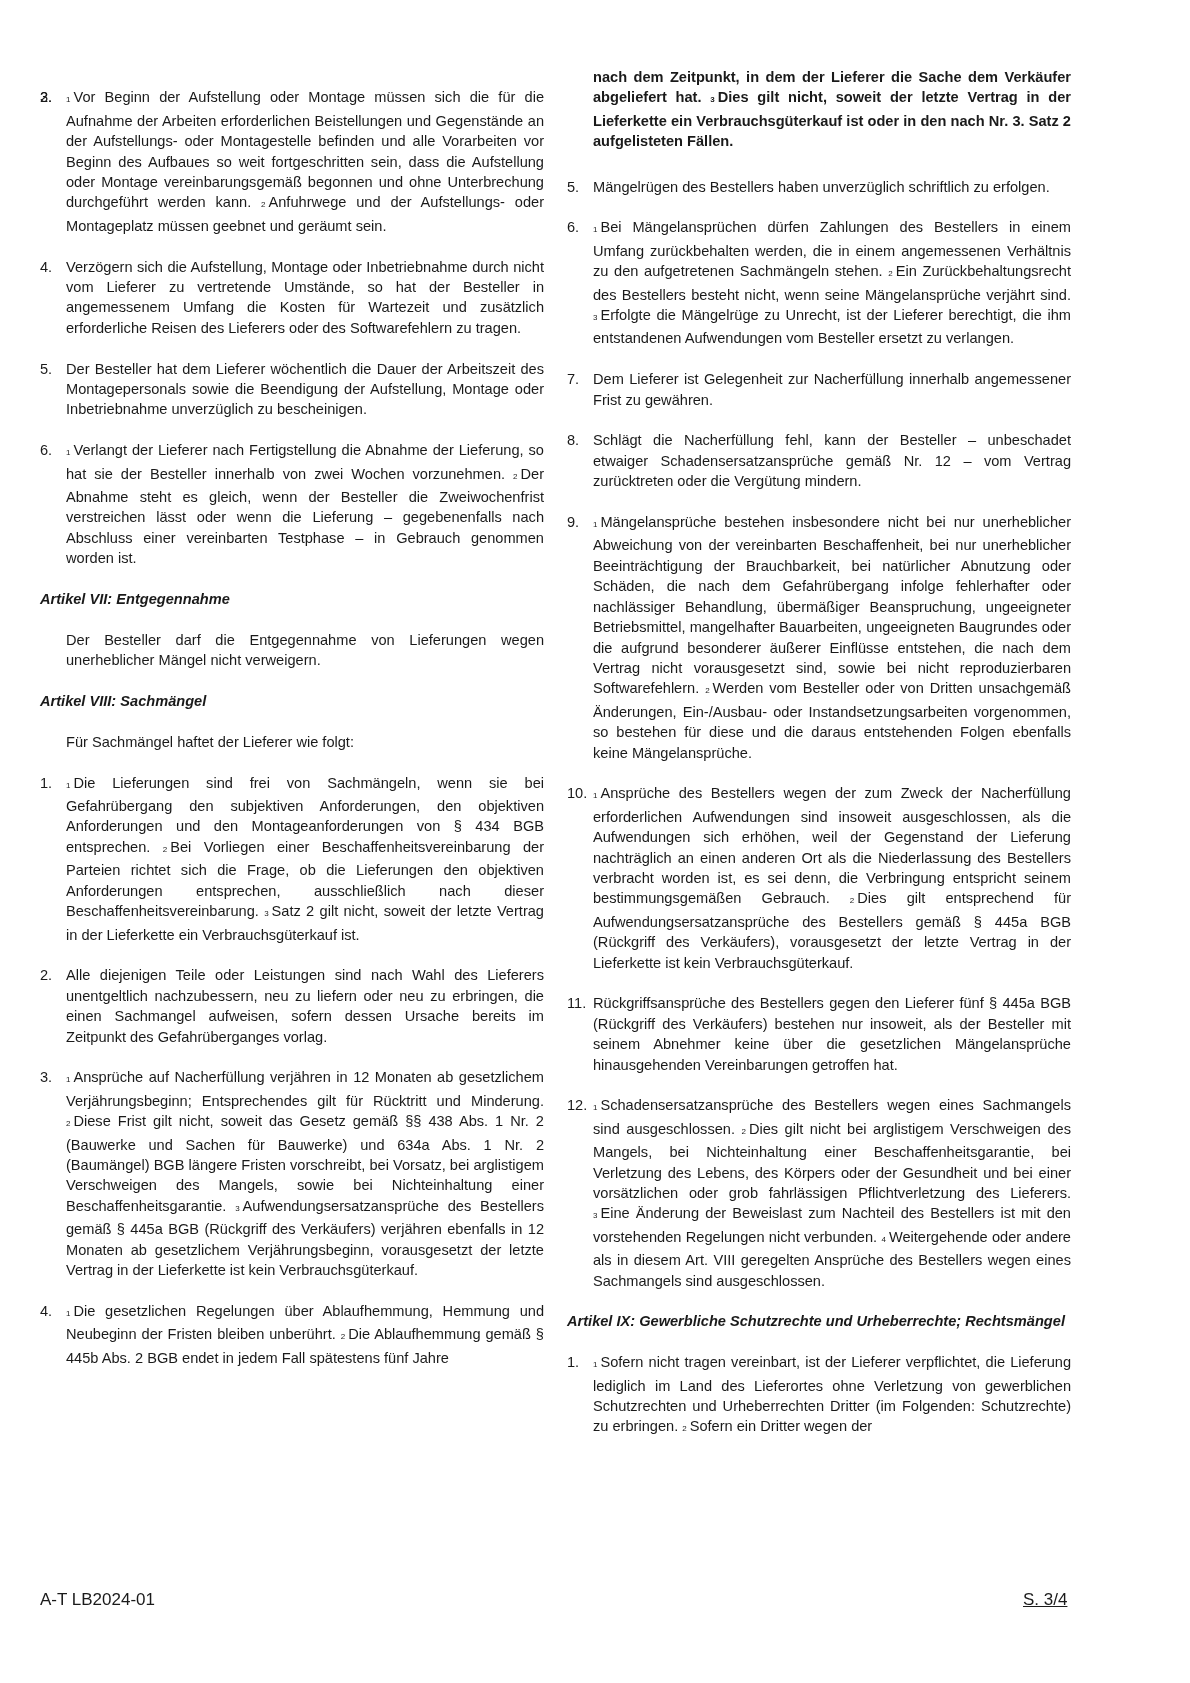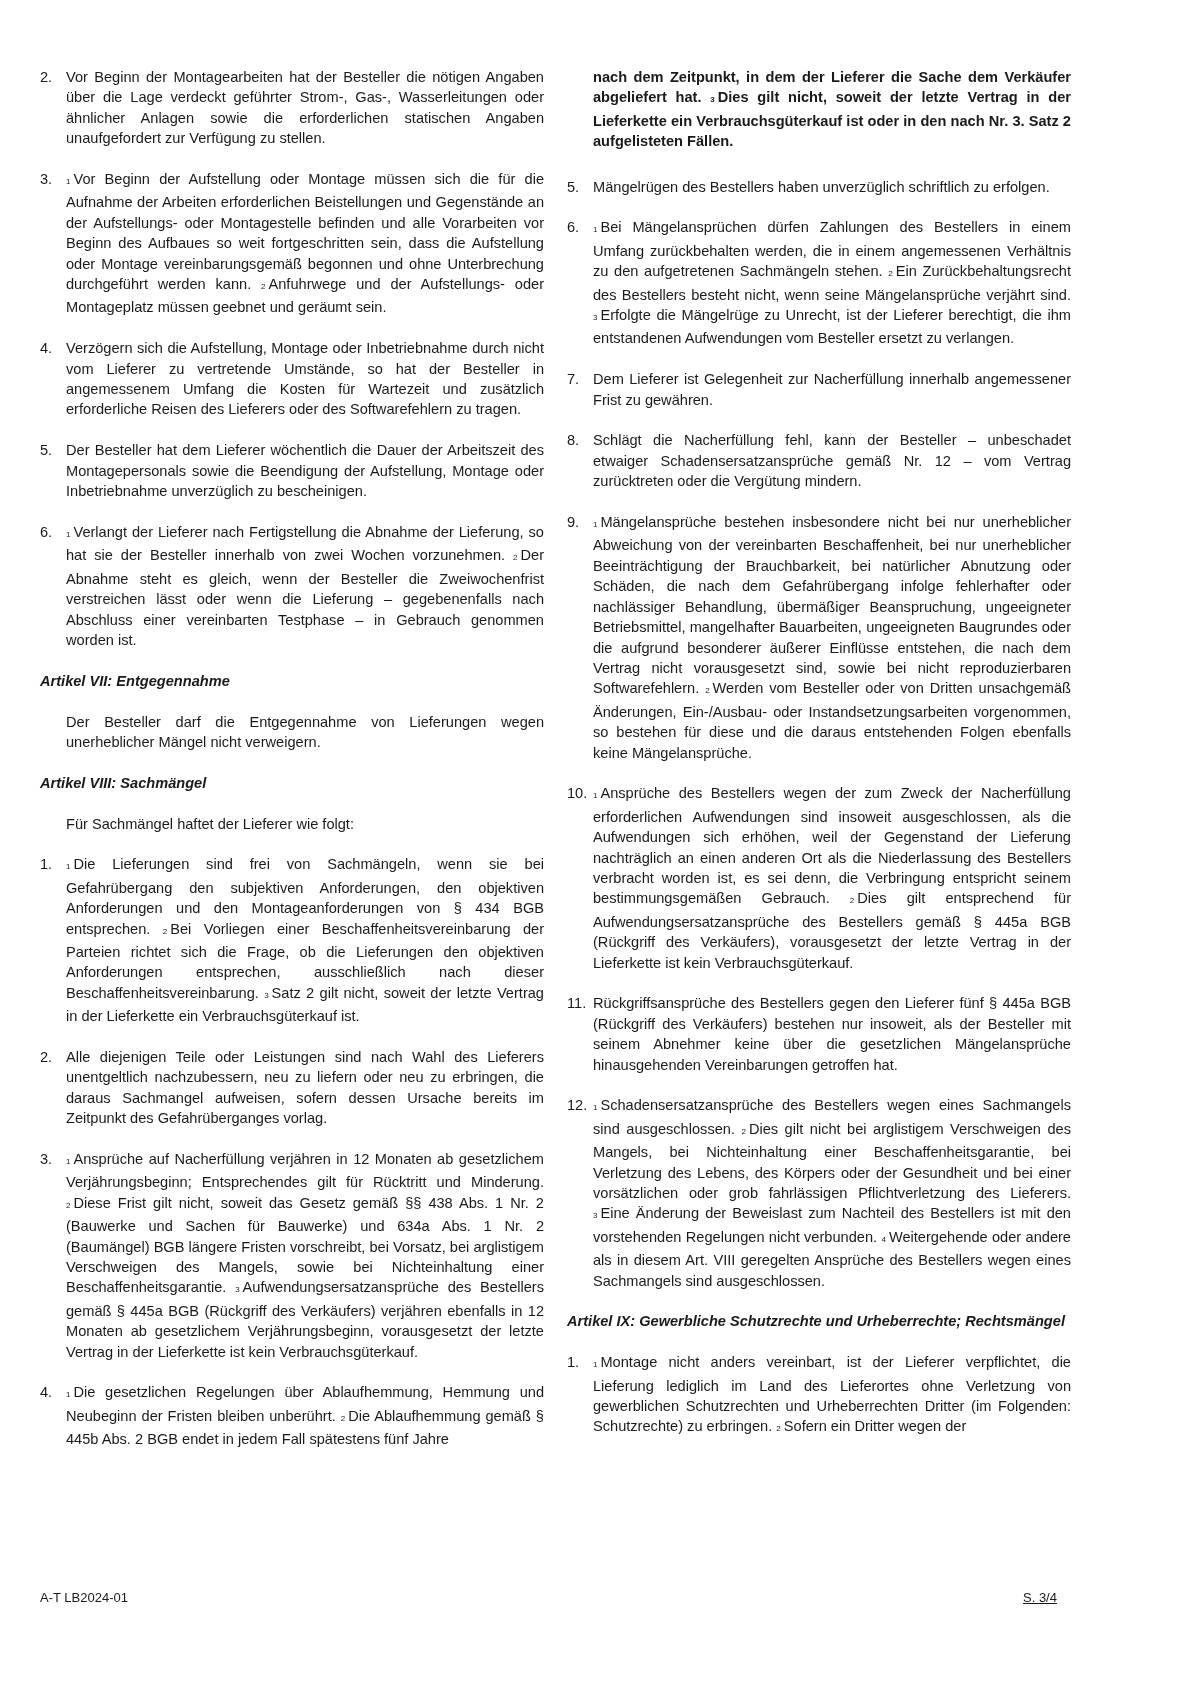--- a/index.html
+++ b/index.html
@@ -7,45 +7,45 @@
          font-family: "Liberation Sans", "DejaVu Sans", sans-serif; color: #1a1a1a; }
   .col { position: absolute; top: 67px; width: 504px; font-size: 14.6px; line-height: 20.4px; }
   .col.left { left: 40px; }
   .col.right { left: 567px; }
   .item { position: relative; padding-left: 26px; text-align: justify; margin-bottom: 20.4px; }
   .item .num { position: absolute; left: 0; top: 0; }
   .cont { padding-left: 26px; text-align: justify; margin-bottom: 25px; font-weight: bold; }
   .para { padding-left: 26px; text-align: justify; margin-bottom: 20.4px; }
   .heading { font-weight: bold; margin-bottom: 20.4px; font-style: italic; }
   sub.sn { font-size: 8px; vertical-align: baseline; position: relative; top: 0; margin-right: 3px; }
-  .footer { position: absolute; top: 1590px; font-size: 13px; }
+  .footer { position: absolute; top: 1590px; font-size: 17px; }
   .footer.left { left: 40px; }
   .footer.right { left: 1023px; text-decoration: underline; }
 </style>
 </head>
 <body>
 
 <div class="col left">
   <div id="left-items-a">
-      <div class="item"><span class="num">2.</span><span>Vor Beginn der Montagearbeiten hat der Besteller die nötigen Angaben über die Lage verdeckt geführter Strom-, Gas-, Wasserleitungen oder ähnlicher Anlagen sowie die erforderlichen statischen Angaben unaufgefordert zur Verfügung zu stellen.</span></div>
+      <div class="item"><span class="num">2.</span></div>
       <div class="item"><span class="num">3.</span><sub class="sn">1</sub><span>Vor Beginn der Aufstellung oder Montage müssen sich die für die Aufnahme der Arbeiten erforderlichen Beistellungen und Gegenstände an der Aufstellungs- oder Montagestelle befinden und alle Vorarbeiten vor Beginn des Aufbaues so weit fortgeschritten sein, dass die Aufstellung oder Montage vereinbarungsgemäß begonnen und ohne Unterbrechung durchgeführt werden kann.</span> <sub class="sn">2</sub><span>Anfuhrwege und der Aufstellungs- oder Montageplatz müssen geebnet und geräumt sein.</span></div>
       <div class="item"><span class="num">4.</span><span>Verzögern sich die Aufstellung, Montage oder Inbetriebnahme durch nicht vom Lieferer zu vertretende Umstände, so hat der Besteller in angemessenem Umfang die Kosten für Wartezeit und zusätzlich erforderliche Reisen des Lieferers oder des Softwarefehlern zu tragen.</span></div>
       <div class="item"><span class="num">5.</span><span>Der Besteller hat dem Lieferer wöchentlich die Dauer der Arbeitszeit des Montagepersonals sowie die Beendigung der Aufstellung, Montage oder Inbetriebnahme unverzüglich zu bescheinigen.</span></div>
       <div class="item"><span class="num">6.</span><sub class="sn">1</sub><span>Verlangt der Lieferer nach Fertigstellung die Abnahme der Lieferung, so hat sie der Besteller innerhalb von zwei Wochen vorzunehmen.</span> <sub class="sn">2</sub><span>Der Abnahme steht es gleich, wenn der Besteller die Zweiwochenfrist verstreichen lässt oder wenn die Lieferung – gegebenenfalls nach Abschluss einer vereinbarten Testphase – in Gebrauch genommen worden ist.</span></div>
     </div>
 
   <div class="heading">Artikel VII: Entgegennahme</div>
   <div class="para">Der Besteller darf die Entgegennahme von Lieferungen wegen unerheblicher Mängel nicht verweigern.</div>
 
   <div class="heading">Artikel VIII: Sachmängel</div>
   <div class="para">Für Sachmängel haftet der Lieferer wie folgt:</div>
 
   <div id="left-items-b">
       <div class="item"><span class="num">1.</span><sub class="sn">1</sub><span>Die Lieferungen sind frei von Sachmängeln, wenn sie bei Gefahrübergang den subjektiven Anforderungen, den objektiven Anforderungen und den Montageanforderungen von § 434 BGB entsprechen.</span> <sub class="sn">2</sub><span>Bei Vorliegen einer Beschaffenheitsvereinbarung der Parteien richtet sich die Frage, ob die Lieferungen den objektiven Anforderungen entsprechen, ausschließlich nach dieser Beschaffenheitsvereinbarung.</span> <sub class="sn">3</sub><span>Satz 2 gilt nicht, soweit der letzte Vertrag in der Lieferkette ein Verbrauchsgüterkauf ist.</span></div>
-      <div class="item"><span class="num">2.</span><span>Alle diejenigen Teile oder Leistungen sind nach Wahl des Lieferers unentgeltlich nachzubessern, neu zu liefern oder neu zu erbringen, die daraus Sachmangel aufweisen, sofern dessen Ursache bereits im Zeitpunkt des Gefahrüberganges vorlag.</span></div>
+      <div class="item"><span class="num">2.</span><span>Alle diejenigen Teile oder Leistungen sind nach Wahl des Lieferers unentgeltlich nachzubessern, neu zu liefern oder neu zu erbringen, die einen Sachmangel aufweisen, sofern dessen Ursache bereits im Zeitpunkt des Gefahrüberganges vorlag.</span></div>
       <div class="item"><span class="num">3.</span><sub class="sn">1</sub><span>Ansprüche auf Nacherfüllung verjähren in 12 Monaten ab gesetzlichem Verjährungsbeginn; Entsprechendes gilt für Rücktritt und Minderung.</span> <sub class="sn">2</sub><span>Diese Frist gilt nicht, soweit das Gesetz gemäß §§ 438 Abs. 1 Nr. 2 (Bauwerke und Sachen für Bauwerke) und 634a Abs. 1 Nr. 2 (Baumängel) BGB längere Fristen vorschreibt, bei Vorsatz, bei arglistigem Verschweigen des Mangels, sowie bei Nichteinhaltung einer Beschaffenheitsgarantie.</span> <sub class="sn">3</sub><span>Aufwendungsersatzansprüche des Bestellers gemäß § 445a BGB (Rückgriff des Verkäufers) verjähren ebenfalls in 12 Monaten ab gesetzlichem Verjährungsbeginn, vorausgesetzt der letzte Vertrag in der Lieferkette ist kein Verbrauchsgüterkauf.</span></div>
       <div class="item"><span class="num">4.</span><sub class="sn">1</sub><span>Die gesetzlichen Regelungen über Ablaufhemmung, Hemmung und Neubeginn der Fristen bleiben unberührt.</span> <sub class="sn">2</sub><span>Die Ablaufhemmung gemäß § 445b Abs. 2 BGB endet in jedem Fall spätestens fünf Jahre</span></div>
     </div>
 </div>
 
 <div class="col right">
   <div class="cont" id="right-cont"><span>nach dem Zeitpunkt, in dem der Lieferer die Sache dem Verkäufer abgeliefert hat.</span> <sub class="sn">3</sub><span>Dies gilt nicht, soweit der letzte Vertrag in der Lieferkette ein Verbrauchsgüterkauf ist oder in den nach Nr. 3. Satz 2 aufgelisteten Fällen.</span></div>
   <div id="right-items-a">
       <div class="item"><span class="num">5.</span><span>Mängelrügen des Bestellers haben unverzüglich schriftlich zu erfolgen.</span></div>
       <div class="item"><span class="num">6.</span><sub class="sn">1</sub><span>Bei Mängelansprüchen dürfen Zahlungen des Bestellers in einem Umfang zurückbehalten werden, die in einem angemessenen Verhältnis zu den aufgetretenen Sachmängeln stehen.</span> <sub class="sn">2</sub><span>Ein Zurückbehaltungsrecht des Bestellers besteht nicht, wenn seine Mängelansprüche verjährt sind.</span> <sub class="sn">3</sub><span>Erfolgte die Mängelrüge zu Unrecht, ist der Lieferer berechtigt, die ihm entstandenen Aufwendungen vom Besteller ersetzt zu verlangen.</span></div>
@@ -53,18 +53,18 @@
       <div class="item"><span class="num">8.</span><span>Schlägt die Nacherfüllung fehl, kann der Besteller – unbeschadet etwaiger Schadensersatzansprüche gemäß Nr. 12 – vom Vertrag zurücktreten oder die Vergütung mindern.</span></div>
       <div class="item"><span class="num">9.</span><sub class="sn">1</sub><span>Mängelansprüche bestehen insbesondere nicht bei nur unerheblicher Abweichung von der vereinbarten Beschaffenheit, bei nur unerheblicher Beeinträchtigung der Brauchbarkeit, bei natürlicher Abnutzung oder Schäden, die nach dem Gefahrübergang infolge fehlerhafter oder nachlässiger Behandlung, übermäßiger Beanspruchung, ungeeigneter Betriebsmittel, mangelhafter Bauarbeiten, ungeeigneten Baugrundes oder die aufgrund besonderer äußerer Einflüsse entstehen, die nach dem Vertrag nicht vorausgesetzt sind, sowie bei nicht reproduzierbaren Softwarefehlern.</span> <sub class="sn">2</sub><span>Werden vom Besteller oder von Dritten unsachgemäß Änderungen, Ein-/Ausbau- oder Instandsetzungsarbeiten vorgenommen, so bestehen für diese und die daraus entstehenden Folgen ebenfalls keine Mängelansprüche.</span></div>
       <div class="item"><span class="num">10.</span><sub class="sn">1</sub><span>Ansprüche des Bestellers wegen der zum Zweck der Nacherfüllung erforderlichen Aufwendungen sind insoweit ausgeschlossen, als die Aufwendungen sich erhöhen, weil der Gegenstand der Lieferung nachträglich an einen anderen Ort als die Niederlassung des Bestellers verbracht worden ist, es sei denn, die Verbringung entspricht seinem bestimmungsgemäßen Gebrauch.</span> <sub class="sn">2</sub><span>Dies gilt entsprechend für Aufwendungsersatzansprüche des Bestellers gemäß § 445a BGB (Rückgriff des Verkäufers), vorausgesetzt der letzte Vertrag in der Lieferkette ist kein Verbrauchsgüterkauf.</span></div>
       <div class="item"><span class="num">11.</span><span>Rückgriffsansprüche des Bestellers gegen den Lieferer fünf § 445a BGB (Rückgriff des Verkäufers) bestehen nur insoweit, als der Besteller mit seinem Abnehmer keine über die gesetzlichen Mängelansprüche hinausgehenden Vereinbarungen getroffen hat.</span></div>
       <div class="item"><span class="num">12.</span><sub class="sn">1</sub><span>Schadensersatzansprüche des Bestellers wegen eines Sachmangels sind ausgeschlossen.</span> <sub class="sn">2</sub><span>Dies gilt nicht bei arglistigem Verschweigen des Mangels, bei Nichteinhaltung einer Beschaffenheitsgarantie, bei Verletzung des Lebens, des Körpers oder der Gesundheit und bei einer vorsätzlichen oder grob fahrlässigen Pflichtverletzung des Lieferers.</span> <sub class="sn">3</sub><span>Eine Änderung der Beweislast zum Nachteil des Bestellers ist mit den vorstehenden Regelungen nicht verbunden.</span> <sub class="sn">4</sub><span>Weitergehende oder andere als in diesem Art. VIII geregelten Ansprüche des Bestellers wegen eines Sachmangels sind ausgeschlossen.</span></div>
     </div>
 
   <div class="heading">Artikel IX: Gewerbliche Schutzrechte und Urheberrechte; Rechtsmängel</div>
 
   <div id="right-items-b">
-      <div class="item"><span class="num">1.</span><sub class="sn">1</sub><span>Montage nicht anders vereinbart, ist der Lieferer verpflichtet, die Lieferung lediglich im Land des Lieferortes ohne Verletzung von gewerblichen Schutzrechten und Urheberrechten Dritter (im Folgenden: Schutzrechte) zu erbringen.</span> <sub class="sn">2</sub><span>Sofern ein Dritter wegen der</span></div>
+      <div class="item"><span class="num">1.</span><sub class="sn">1</sub><span>Sofern nicht tragen vereinbart, ist der Lieferer verpflichtet, die Lieferung lediglich im Land des Lieferortes ohne Verletzung von gewerblichen Schutzrechten und Urheberrechten Dritter (im Folgenden: Schutzrechte) zu erbringen.</span> <sub class="sn">2</sub><span>Sofern ein Dritter wegen der</span></div>
     </div>
 </div>
 
 <div class="footer left">A-T LB2024-01</div>
 <div class="footer right">S. 3/4</div>
 
 </body></html>

